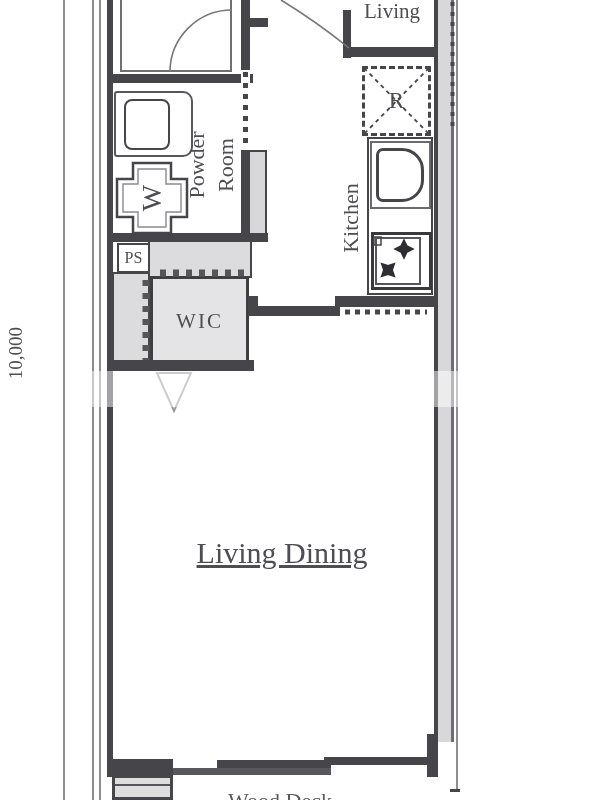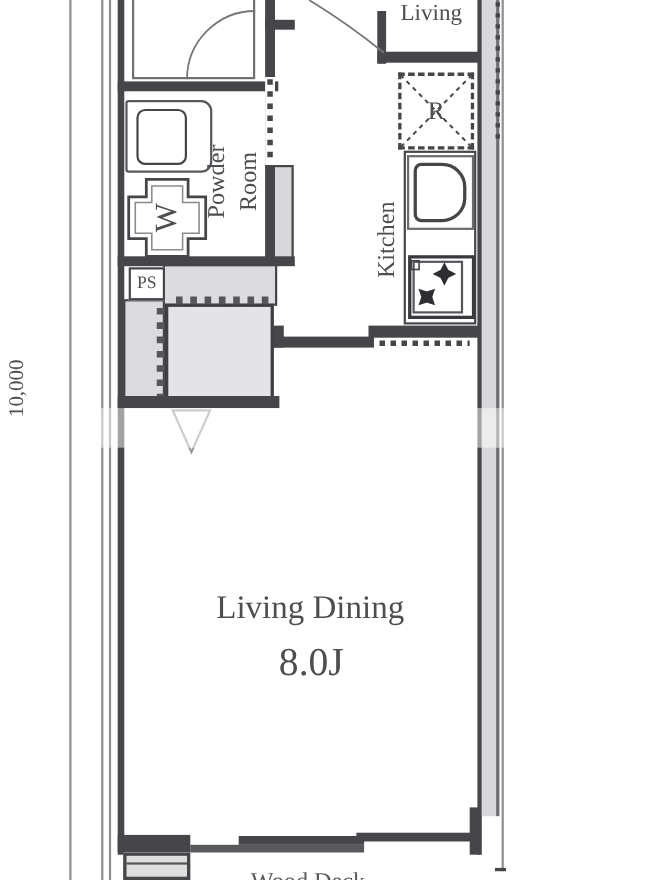--- a/index.html
+++ b/index.html
@@ -105,34 +105,34 @@
   </div>
 
   <div class="lbl rot" style="left:296px;top:204px;width:110px;height:28px;font-size:22px;">
       <span>Kitchen</span>
     </div>
 
   <div class="lbl" style="left:117px;top:243px;width:33px;height:30px;font-size:16px;">
       <span>PS</span>
     </div>
 
+  <div class="lbl" style="left:150px;top:276px;width:99px;height:91px;font-size:21px;letter-spacing:2px;">
+      <span>WIC</span>
+    </div>
 
   <div class="lbl rot" style="left:132px;top:178px;width:40px;height:40px;font-size:28px;">
       <span>W</span>
     </div>
 
   <div class="lbl" style="left:362px;top:66px;width:69px;height:70px;font-size:23px;">
       <span>R</span>
     </div>
 
-  <div class="lbl" style="left:132px;top:534px;width:300px;height:38px;font-size:30px;">
+  <div class="lbl" style="left:132px;top:534px;width:300px;height:38px;font-size:30px;text-decoration:underline;">
       <span>Living Dining</span>
     </div>
 
-  <div class="lbl" style="left:133px;top:580px;width:300px;height:44px;font-size:36px;">
-      <span>8.0J</span>
-    </div>
 
   <div class="abs" style="left:180px;top:788px;width:200px;height:12px;overflow:hidden;font-size:22px;text-align:center;color:#5a5a5e;"><span>Wood Deck</span></div>
 
   <div class="abs" style="left:88px;top:371px;width:372px;height:36px;background:rgba(255,255,255,0.5);"></div>
 
 </div>
 
 </body></html>

